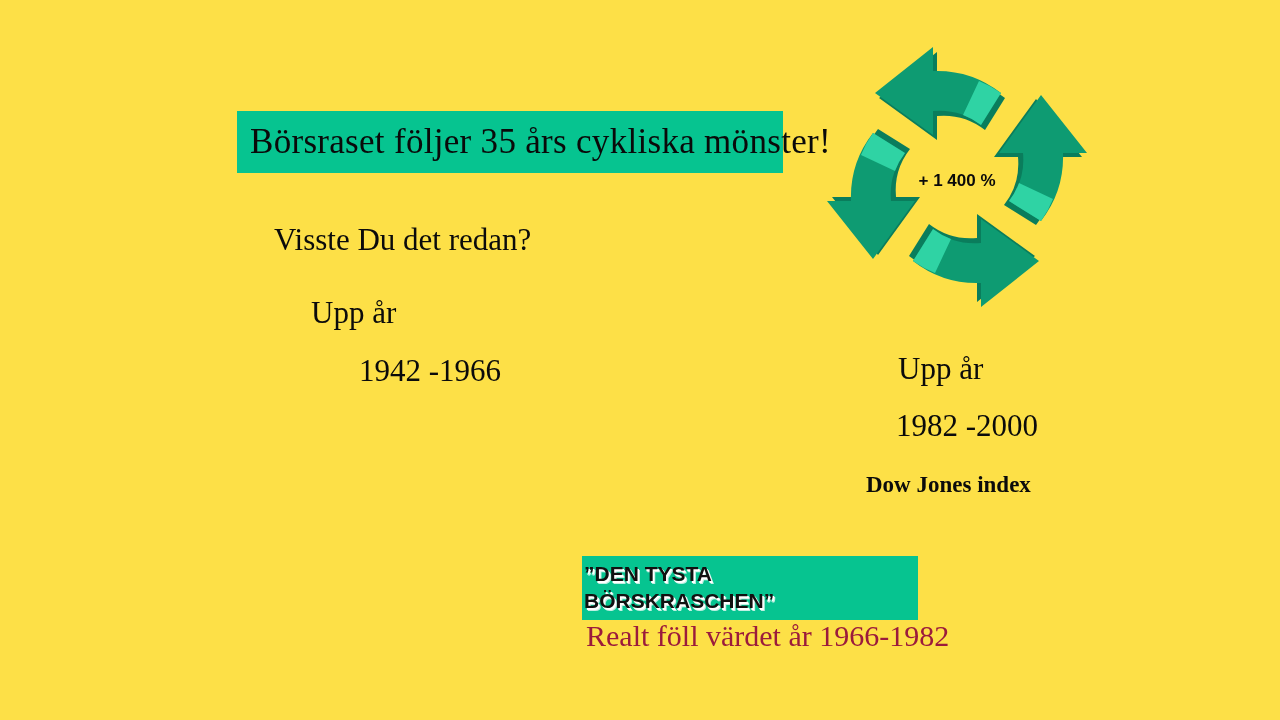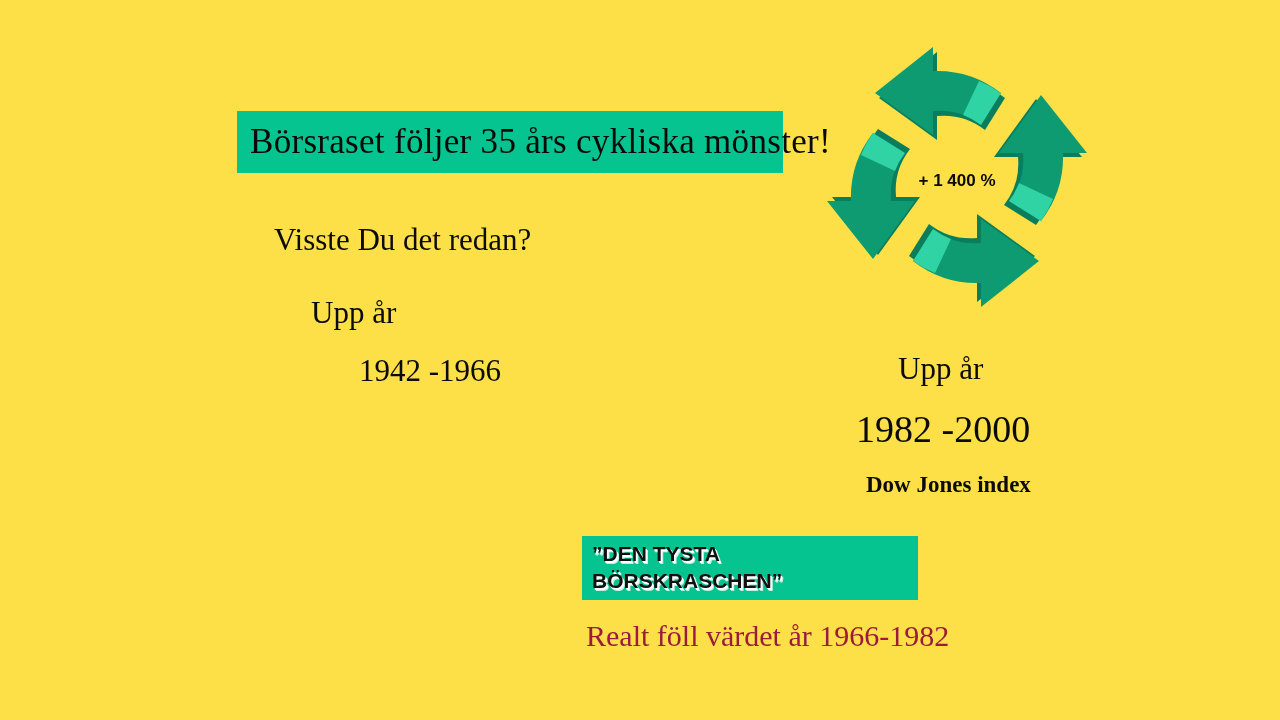--- a/index.html
+++ b/index.html
@@ -34,24 +34,24 @@
   #title-banner .banner-text {
     font-family: "Liberation Serif", serif;
     font-size: 35px;
     color: #0a0a0a;
     line-height: 1.05;
     letter-spacing: 0.3px;
     white-space: nowrap;
   }
   #crash-banner {
     left: 582px;
-    top: 536px;
+    top: 556px;
     width: 336px;
     height: 64px;
-    padding-left: 10px;
+    padding-left: 2px;
     box-sizing: border-box;
   }
   #crash-banner .banner-text {
     font-family: "Liberation Sans", sans-serif;
     font-weight: bold;
     font-size: 21px;
     color: #111111;
     line-height: 1.28;
     text-shadow:
       1.5px 1.5px 0 #ffffff,
@@ -63,21 +63,21 @@
     position: absolute;
     font-family: "Liberation Serif", serif;
     color: #0b0b0b;
     white-space: nowrap;
     line-height: 1;
   }
   #did-you-know { left: 274px; top: 224px; font-size: 31px; text-align: center; }
   #left-upp-label { left: 311px; top: 297px; font-size: 31px; }
   #left-upp-years { left: 311px; top: 355px; font-size: 31px; margin-left: 48px; }
   #right-upp-label { left: 898px; top: 353px; font-size: 31px; }
-  #right-upp-years { left: 856px; top: 410px; font-size: 38px; }
+  #right-upp-years { left: 896px; top: 410px; font-size: 31px; }
 
   #dow-jones {
     position: absolute;
     left: 866px;
     top: 473px;
     font-family: "Liberation Serif", serif;
     font-weight: bold;
     font-size: 23px;
     color: #0b0b0b;
     white-space: nowrap;

